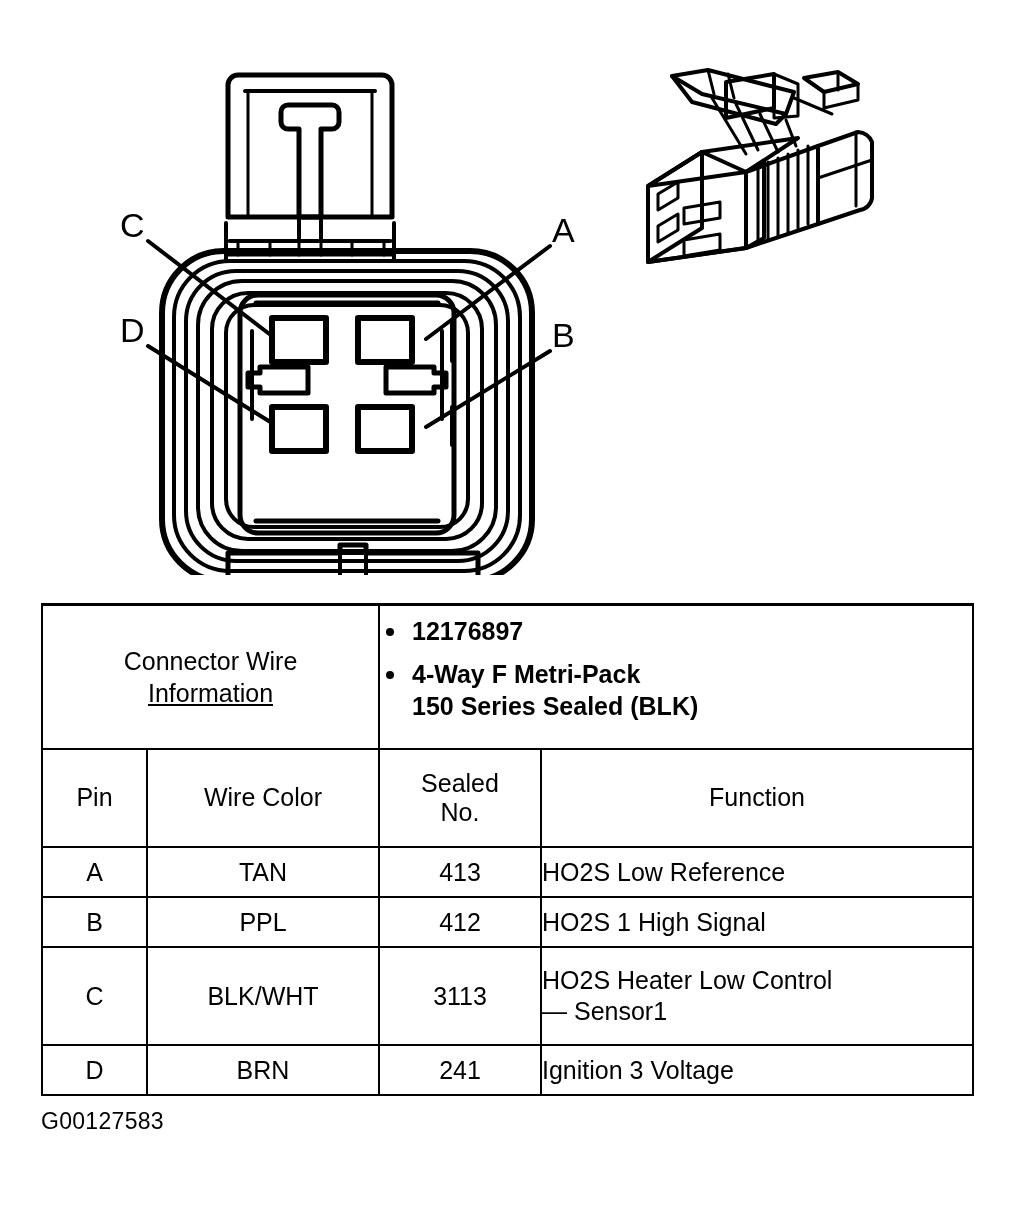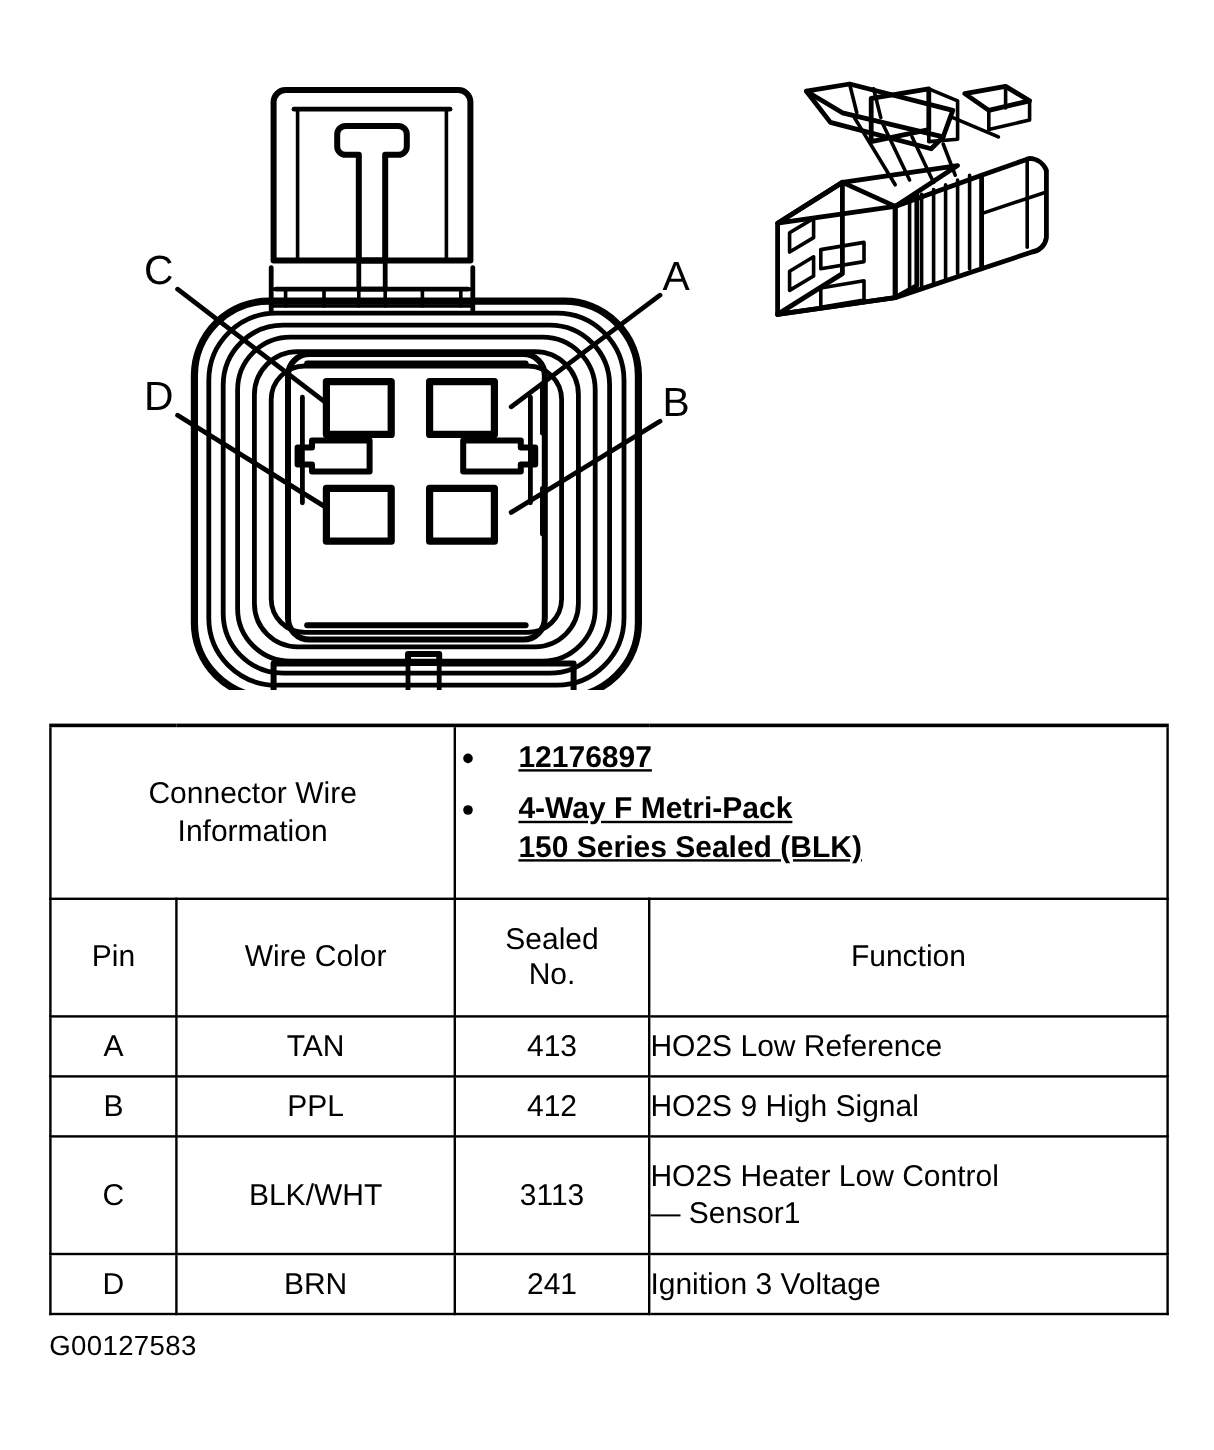--- a/index.html
+++ b/index.html
@@ -63,39 +63,38 @@
   .col-func    { width: 432px; }
 
   .cpi-cell {
     text-align: center;
     font-size: 25px;
     font-weight: bold;
     line-height: 1.28;
     height: 142px;
     padding: 0 6px;
   }
-  .cpi-cell .l2 { display: block; }
+  .cpi-cell .l2 { display: block; text-decoration: underline; }
 
   .part-cell {
     height: 142px;
     padding: 10px 0 10px 30px;
   }
   .bullet-list {
     list-style: none;
     margin: 0;
     padding: 0;
     font-size: 25px;
     font-weight: bold;
     line-height: 1.30;
   }
   .bullet-list li {
     position: relative;
-    padding-left: 52px;
+    padding-left: 32px;
     margin-bottom: 10px;
-    text-decoration: underline;
   }
   .bullet-list li:last-child { margin-bottom: 16px; }
   .bullet-list li::before {
     content: "";
     position: absolute;
     left: 6px;
     top: 13px;
     width: 8px;
     height: 8px;
     border-radius: 50%;
@@ -320,21 +319,21 @@
       <td class="c-func">
         <span>HO2S Low Reference</span>
       </td>
     </tr>
 
     <tr class="data-row">
       <td class="c-pin">B</td>
       <td class="c-wire">PPL</td>
       <td class="c-circuit">412</td>
       <td class="c-func">
-        <span>HO2S 9 High Signal</span>
+        <span>HO2S 1 High Signal</span>
       </td>
     </tr>
 
     <tr class="data-row tall">
       <td class="c-pin">C</td>
       <td class="c-wire">BLK/WHT</td>
       <td class="c-circuit">3113</td>
       <td class="c-func">
         <span>HO2S Heater Low Control</span>
         <span class="fn2">— Sensor1</span>

